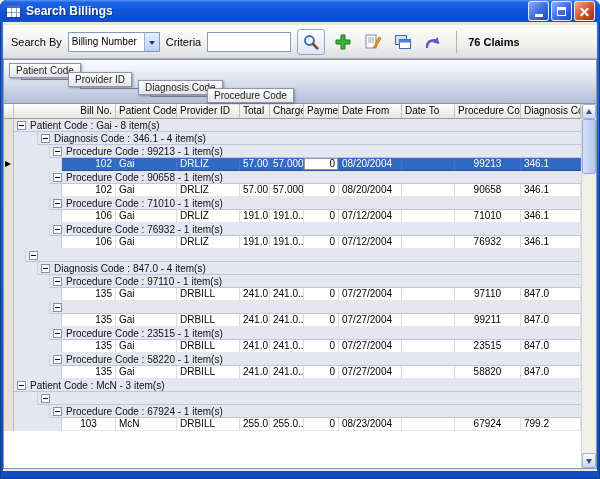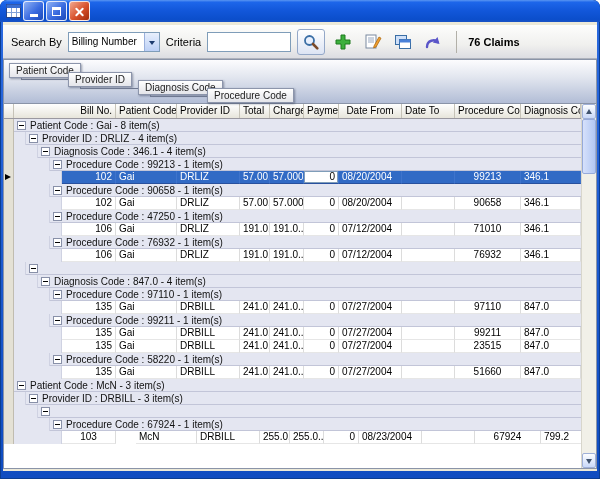--- a/index.html
+++ b/index.html
@@ -113,20 +113,21 @@
   <div class="titlebar">
     <span class="app-icon">
       <svg width="15" height="14" viewBox="0 0 15 14">
         <rect x="0.5" y="0.5" width="14" height="13" fill="#fff" stroke="#28458a"></rect>
         <rect x="0.5" y="0.5" width="14" height="3.5" fill="#3a6ed0"></rect>
         <line x1="5.5" y1="4" x2="5.5" y2="13" stroke="#7fa0d8" stroke-width="1"></line>
         <line x1="10.5" y1="4" x2="10.5" y2="13" stroke="#7fa0d8" stroke-width="1"></line>
         <line x1="1" y1="8.5" x2="14" y2="8.5" stroke="#7fa0d8" stroke-width="1"></line>
       </svg>
     </span>
+    <span class="title">Search Billings</span>
     <span class="tb-btn btn-min">
         <span class="glyph-min"></span>
       </span>
     <span class="tb-btn btn-max">
         <span class="glyph-max"></span>
       </span>
     <span class="tb-btn btn-close">
         <span class="glyph-close"></span>
       </span>
   </div>
@@ -190,43 +191,35 @@
       <div class="gridarea">
         <div class="gridmain">
           <div class="gheader">
               <div class="hind"></div>
               <div class="hcell" style="width: 102px; text-align: right;">Bill No.</div>
               <div class="hcell" style="width: 61px; text-align: left;">Patient Code</div>
               <div class="hcell" style="width: 63px; text-align: left;">Provider ID</div>
               <div class="hcell" style="width: 30px; text-align: left;">Total</div>
               <div class="hcell" style="width: 34px; text-align: left;">Charges</div>
               <div class="hcell" style="width: 35px; text-align: left;">Payme...</div>
-              <div class="hcell" style="width: 63px; text-align: center;">Date From</div>
+              <div class="hcell" style="width: 63px; text-align: left;">Date From</div>
               <div class="hcell" style="width: 53px; text-align: left;">Date To</div>
               <div class="hcell" style="width: 66px; text-align: left;">Procedure Code</div>
               <div class="hcell" style="width: 60px; text-align: left;">Diagnosis Code</div>
             </div>
           <div class="gbody">
               <div class="grow">
                 <div class="rind"></div>
                 <div class="gband">
                   <span class="minusbox"></span>
                   <span class="glabel">Patient Code : Gai - 8 item(s)</span>
                 </div>
               </div>
               <div class="grow">
                 <div class="rind"></div>
-                <div class="indent" style="width: 12px;"></div>
-                <div class="gband">
-                  <span class="minusbox"></span>
-                  <span class="glabel">Provider ID : DRLIZ - 4 item(s)</span>
-                </div>
-              </div>
-              <div class="grow">
-                <div class="rind"></div>
                 <div class="indent" style="width: 24px;"></div>
                 <div class="gband">
                   <span class="minusbox"></span>
                   <span class="glabel">Diagnosis Code : 346.1 - 4 item(s)</span>
                 </div>
               </div>
               <div class="grow">
                 <div class="rind"></div>
                 <div class="indent" style="width: 36px;"></div>
                 <div class="gband">
@@ -270,21 +263,21 @@
                 <div class="dcell" style="width: 63px; text-align: left;">08/20/2004</div>
                 <div class="dcell" style="width: 53px; text-align: left;"></div>
                 <div class="dcell" style="width: 66px; text-align: center;">90658</div>
                 <div class="dcell" style="width: 60px; text-align: left;">346.1</div>
               </div>
               <div class="grow">
                 <div class="rind"></div>
                 <div class="indent" style="width: 36px;"></div>
                 <div class="gband">
                   <span class="minusbox"></span>
-                  <span class="glabel">Procedure Code : 47250 - 1 item(s)</span>
+                  <span class="glabel">Procedure Code : 71010 - 1 item(s)</span>
                 </div>
               </div>
               <div class="grow">
                 <div class="rind"></div>
                 <div class="indent" style="width: 48px;"></div>
                 <div class="dcell" style="width: 54px; text-align: right;">106</div>
                 <div class="dcell" style="width: 61px; text-align: left;">Gai</div>
                 <div class="dcell" style="width: 63px; text-align: left;">DRLIZ</div>
                 <div class="dcell" style="width: 30px; text-align: left;">191.0...</div>
                 <div class="dcell" style="width: 34px; text-align: left;">191.0...</div>
@@ -351,39 +344,46 @@
                 <div class="dcell" style="width: 63px; text-align: left;">07/27/2004</div>
                 <div class="dcell" style="width: 53px; text-align: left;"></div>
                 <div class="dcell" style="width: 66px; text-align: center;">97110</div>
                 <div class="dcell" style="width: 60px; text-align: left;">847.0</div>
               </div>
               <div class="grow">
                 <div class="rind"></div>
                 <div class="indent" style="width: 36px;"></div>
                 <div class="gband">
                   <span class="minusbox"></span>
-                  <span class="glabel">Procedure Code : 99211 - 1 item(s)</span>
                 </div>
               </div>
               <div class="grow">
                 <div class="rind"></div>
                 <div class="indent" style="width: 48px;"></div>
                 <div class="dcell" style="width: 54px; text-align: right;">135</div>
                 <div class="dcell" style="width: 61px; text-align: left;">Gai</div>
                 <div class="dcell" style="width: 63px; text-align: left;">DRBILL</div>
                 <div class="dcell" style="width: 30px; text-align: left;">241.0...</div>
                 <div class="dcell" style="width: 34px; text-align: left;">241.0...</div>
                 <div class="dcell" style="width: 35px; text-align: right;">0</div>
                 <div class="dcell" style="width: 63px; text-align: left;">07/27/2004</div>
                 <div class="dcell" style="width: 53px; text-align: left;"></div>
                 <div class="dcell" style="width: 66px; text-align: center;">99211</div>
                 <div class="dcell" style="width: 60px; text-align: left;">847.0</div>
               </div>
               <div class="grow">
                 <div class="rind"></div>
+                <div class="indent" style="width: 36px;"></div>
+                <div class="gband">
+                  <span class="minusbox"></span>
+                  <span class="glabel">Procedure Code : 23515 - 1 item(s)</span>
+                </div>
+              </div>
+              <div class="grow">
+                <div class="rind"></div>
                 <div class="indent" style="width: 48px;"></div>
                 <div class="dcell" style="width: 54px; text-align: right;">135</div>
                 <div class="dcell" style="width: 61px; text-align: left;">Gai</div>
                 <div class="dcell" style="width: 63px; text-align: left;">DRBILL</div>
                 <div class="dcell" style="width: 30px; text-align: left;">241.0...</div>
                 <div class="dcell" style="width: 34px; text-align: left;">241.0...</div>
                 <div class="dcell" style="width: 35px; text-align: right;">0</div>
                 <div class="dcell" style="width: 63px; text-align: left;">07/27/2004</div>
                 <div class="dcell" style="width: 53px; text-align: left;"></div>
                 <div class="dcell" style="width: 66px; text-align: center;">23515</div>
@@ -401,58 +401,50 @@
                 <div class="rind"></div>
                 <div class="indent" style="width: 48px;"></div>
                 <div class="dcell" style="width: 54px; text-align: right;">135</div>
                 <div class="dcell" style="width: 61px; text-align: left;">Gai</div>
                 <div class="dcell" style="width: 63px; text-align: left;">DRBILL</div>
                 <div class="dcell" style="width: 30px; text-align: left;">241.0...</div>
                 <div class="dcell" style="width: 34px; text-align: left;">241.0...</div>
                 <div class="dcell" style="width: 35px; text-align: right;">0</div>
                 <div class="dcell" style="width: 63px; text-align: left;">07/27/2004</div>
                 <div class="dcell" style="width: 53px; text-align: left;"></div>
-                <div class="dcell" style="width: 66px; text-align: center;">51660</div>
+                <div class="dcell" style="width: 66px; text-align: center;">58820</div>
                 <div class="dcell" style="width: 60px; text-align: left;">847.0</div>
               </div>
               <div class="grow">
                 <div class="rind"></div>
                 <div class="gband">
                   <span class="minusbox"></span>
                   <span class="glabel">Patient Code : McN - 3 item(s)</span>
                 </div>
               </div>
               <div class="grow">
                 <div class="rind"></div>
-                <div class="indent" style="width: 12px;"></div>
-                <div class="gband">
-                  <span class="minusbox"></span>
-                  <span class="glabel">Provider ID : DRBILL - 3 item(s)</span>
-                </div>
-              </div>
-              <div class="grow">
-                <div class="rind"></div>
                 <div class="indent" style="width: 24px;"></div>
                 <div class="gband">
                   <span class="minusbox"></span>
                 </div>
               </div>
               <div class="grow">
                 <div class="rind"></div>
                 <div class="indent" style="width: 36px;"></div>
                 <div class="gband">
                   <span class="minusbox"></span>
                   <span class="glabel">Procedure Code : 67924 - 1 item(s)</span>
                 </div>
               </div>
               <div class="grow">
                 <div class="rind"></div>
                 <div class="indent" style="width: 48px;"></div>
                 <div class="dcell" style="width: 54px; text-align: center;">103</div>
-                <div class="dcell" style="width: 61px; text-align: left; margin-left: 20px;">McN</div>
+                <div class="dcell" style="width: 61px; text-align: left;">McN</div>
                 <div class="dcell" style="width: 63px; text-align: left;">DRBILL</div>
                 <div class="dcell" style="width: 30px; text-align: left;">255.0...</div>
                 <div class="dcell" style="width: 34px; text-align: left;">255.0...</div>
                 <div class="dcell" style="width: 35px; text-align: right;">0</div>
                 <div class="dcell" style="width: 63px; text-align: left;">08/23/2004</div>
                 <div class="dcell" style="width: 53px; text-align: left;"></div>
                 <div class="dcell" style="width: 66px; text-align: center;">67924</div>
                 <div class="dcell" style="width: 60px; text-align: left;">799.2</div>
               </div>
             </div>

